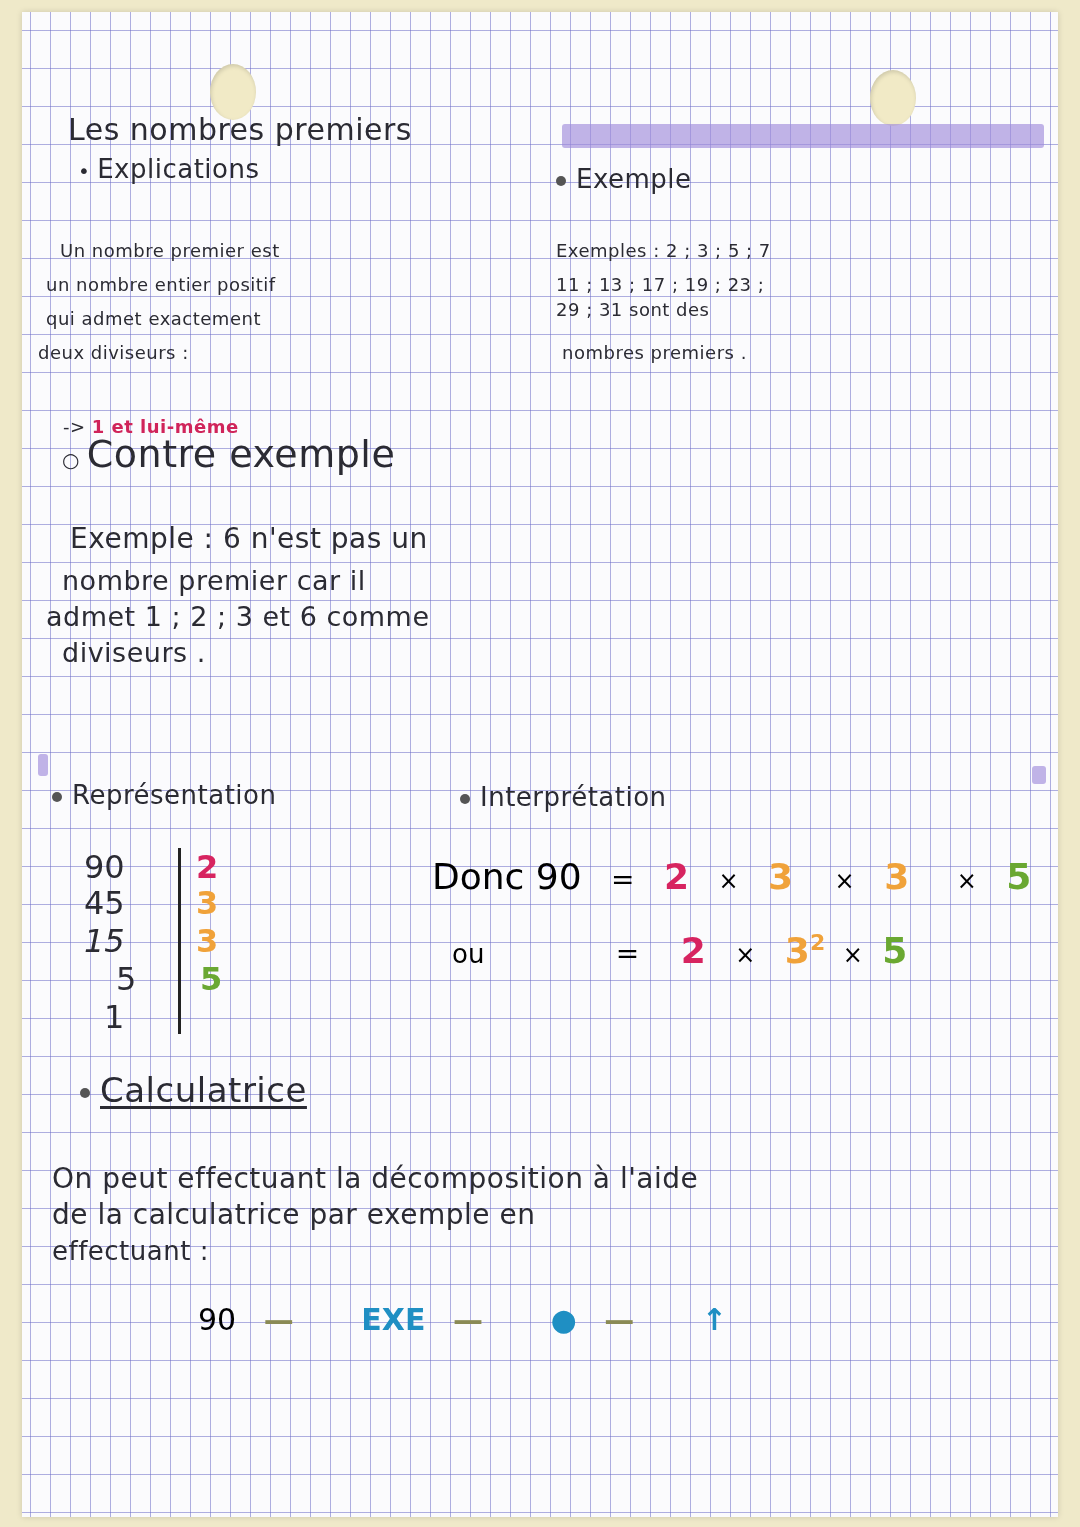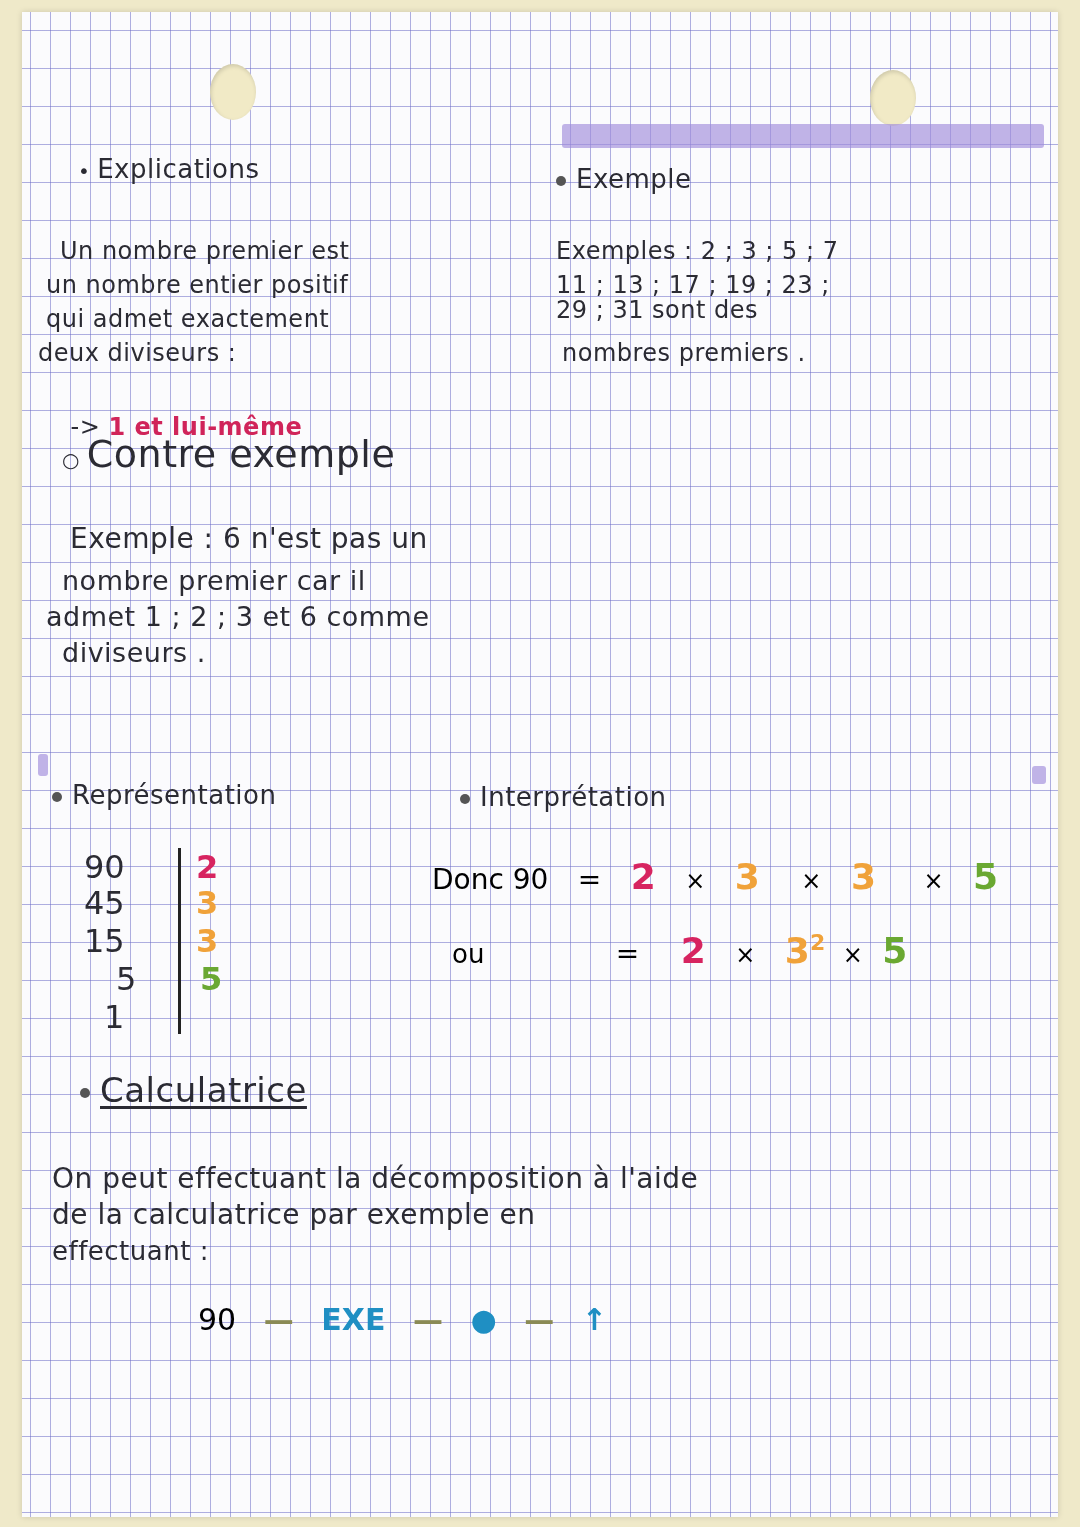--- a/index.html
+++ b/index.html
@@ -18,46 +18,47 @@
       background-position: 8px 0, 0 18px;
       box-shadow: 0 0 6px rgba(0,0,0,0.15);
     }
     .hole {
       position: absolute; width: 46px; height: 56px; border-radius: 50%;
       background: #f1eac6; box-shadow: inset 1px 2px 4px rgba(0,0,0,0.15);
     }
     .hw { position: absolute; color: #2b2b33; font-family: "DejaVu Sans", sans-serif; white-space: nowrap; letter-spacing: 0.5px; }
     .title { font-size: 30px; }
     .sub { font-size: 26px; }
-    .body { font-size: 24px; line-height: 38px; white-space: pre; }
+    .body { font-size: 18px; line-height: 38px; white-space: pre; }
     .big { font-size: 38px; }
     .bullet { display: inline-block; width: 10px; height: 10px; border-radius: 50%; background: #555; margin-right: 10px; vertical-align: middle; }
     .red { color: #d0245a; font-weight: bold; }
     .pink { color: #d72460; font-weight: bold; }
     .orange { color: #f0a23a; font-weight: bold; }
     .green { color: #6aa832; font-weight: bold; }
-    .blue { color: #1f8fc3; font-weight: bold; }
+    .blue { color: #1f8fc3; font-weight: bold; margin-left: 40px; }
     .olive { color: #8a8a55; font-weight: bold; }
     .highlight {
       position: absolute; background: rgba(160,140,220,0.65); border-radius: 3px;
     }
     .vline { position: absolute; width: 3px; background: #222; }
     .divnum { position: absolute; font-size: 32px; color: #2b2b33; }
     .fact { position: absolute; font-size: 32px; font-weight: bold; }
     .eq { position: absolute; font-size: 36px; white-space: nowrap; }
     .eq span { margin-right: 18px; }
     sup { font-size: 22px; }
   </style>
 </head>
 <body>
 
 <div class="page">
   <div class="hole" style="left:188px; top:52px;"></div>
   <div class="hole" style="left:848px; top:58px;"></div>
 
+  <div class="hw title" style="left:46px; top:100px;">Les nombres premiers</div>
   <div class="highlight" style="left:540px; top:112px; width:482px; height:24px;"></div>
 
   <div class="hw sub" style="left:56px; top:142px;">
     <span style="font-size:20px;">• </span><span>Explications</span>
   </div>
   <div class="hw body" style="left:38px; top:220px;">Un nombre premier est</div>
   <div class="hw body" style="left:24px; top:254px;">un nombre entier positif</div>
   <div class="hw body" style="left:24px; top:288px;">qui admet exactement</div>
   <div class="hw body" style="left:16px; top:322px;">deux diviseurs :</div>
   <div class="hw body" style="left:16px; top:358px;">
@@ -85,31 +86,31 @@
 
   <div class="hw sub" style="left:30px; top:768px;">
     <span class="bullet"></span><span>Représentation</span>
   </div>
   <div class="hw sub" style="left:438px; top:770px;">
     <span class="bullet"></span><span>Interprétation</span>
   </div>
 
   <div class="divnum" style="left:62px; top:836px;">90</div>
   <div class="divnum" style="left:62px; top:872px;">45</div>
-  <div class="divnum" style="left:62px; top:910px;">15</div>
+  <div class="divnum" style="left:62px; top:910px;font-style:italic;">15</div>
   <div class="divnum" style="left:94px; top:948px;">5</div>
   <div class="divnum" style="left:82px; top:986px;">1</div>
   <div class="vline" style="left:156px; top:836px; height:186px;"></div>
   <div class="fact pink" style="left:174px; top:836px;">2</div>
   <div class="fact orange" style="left:174px; top:872px;">3</div>
   <div class="fact orange" style="left:174px; top:910px;">3</div>
   <div class="fact green" style="left:178px; top:948px;">5</div>
 
   <div class="eq" style="left:410px; top:844px;">
-    <span style="font-size:28px;">Donc 90</span>
+    <span style="font-size:36px;">Donc 90</span>
     <span style="font-size:28px;">=</span>
     <span class="pink">2</span>
     <span style="font-size:24px;">×</span>
     <span class="orange">3</span>
     <span style="font-size:24px; margin-left:12px;">×</span>
     <span class="orange">3</span>
     <span style="font-size:24px; margin-left:18px;">×</span>
     <span class="green">5</span>
   </div>
   <div class="eq" style="left:430px; top:918px;">

